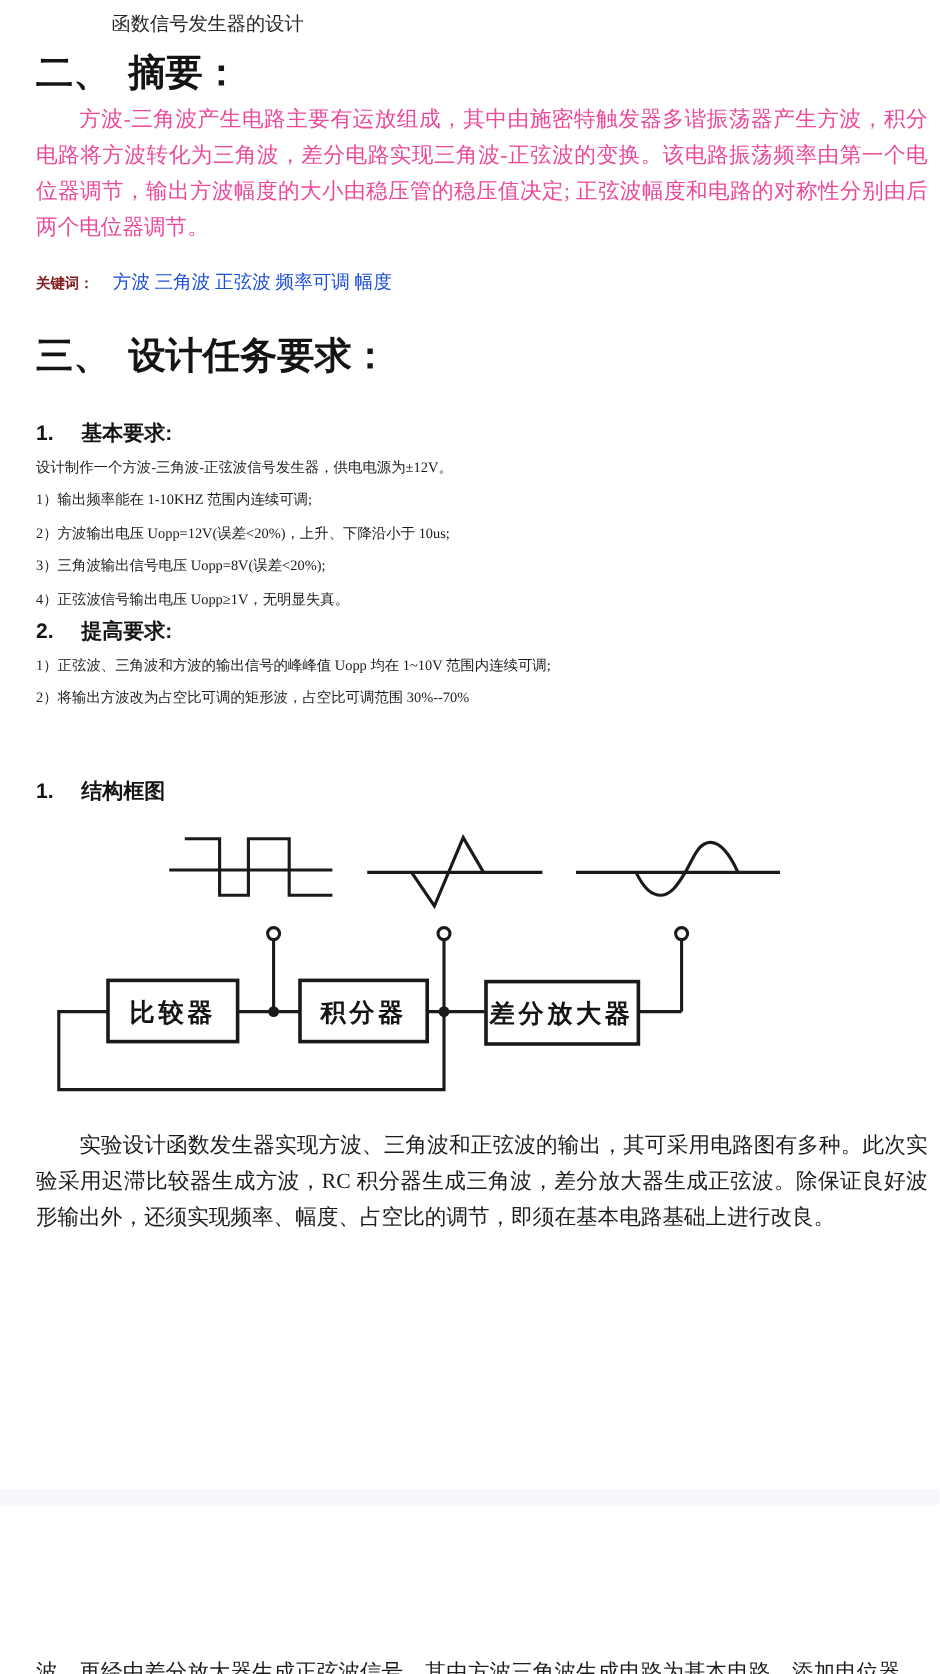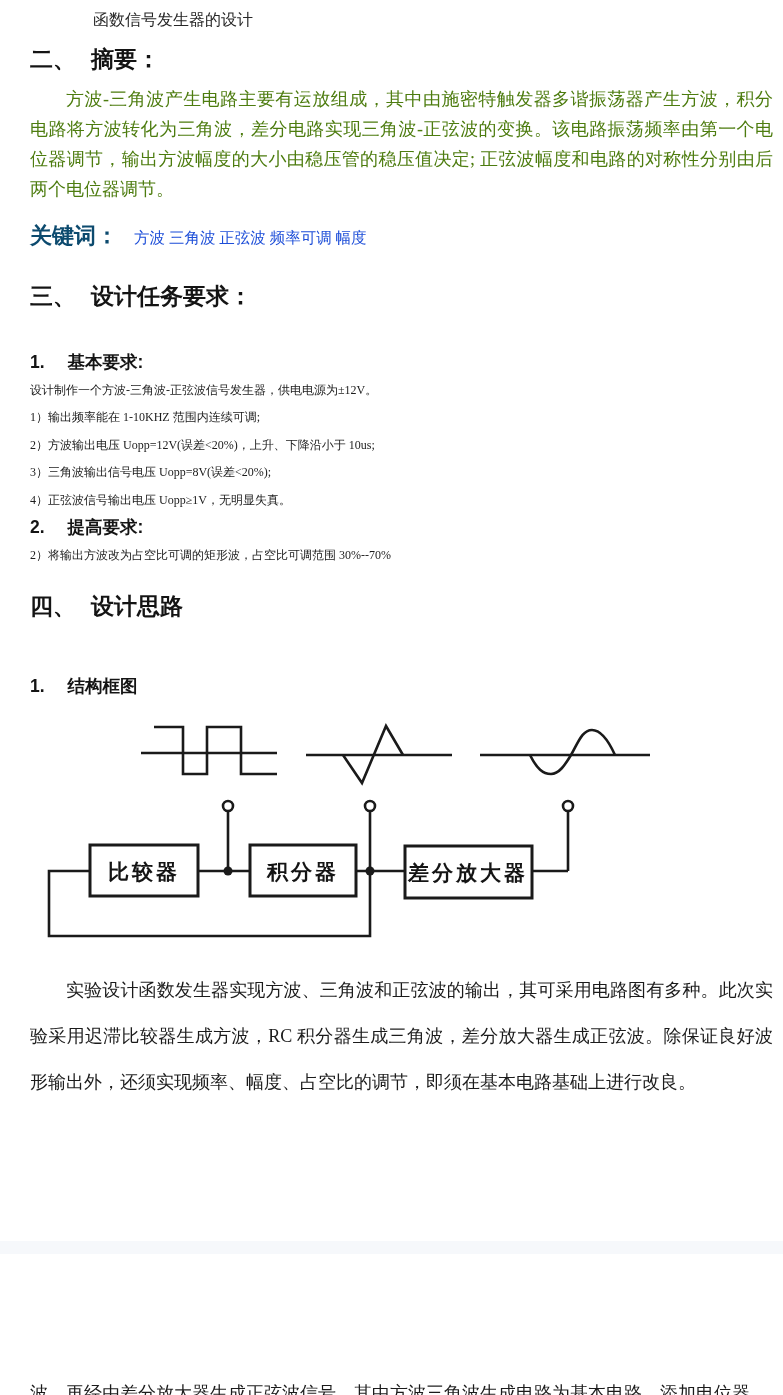--- a/index.html
+++ b/index.html
@@ -9,36 +9,36 @@
     color:#1b1b1b;
   }
   .page{box-sizing:border-box;padding-left:30px;padding-right:10px;}
   .page1{height:1241px;overflow:hidden;}
   .page-separator{height:13px;background:#f6f8fb;}
   .page2{height:141px;overflow:hidden;}
 
   .doc-header{margin:10px 0 0 63px;font-size:16px;color:#262626;}
 
   .h2{
-    font-family:Liberation Mono, monospace;
-    font-weight:bold;font-size:23px;line-height:30px;color:#141414;margin:0;
+    font-family:Liberation Sans, sans-serif;
+    font-weight:bold;font-size:31px;line-height:30px;color:#141414;margin:0;
   }
   .h2 .h2-label{margin-right:15px;}
   .h2-abstract{margin-top:15px;}
   .h2-req{margin-top:32px;}
   .h2-design{margin-top:24px;}
 
   .abstract-body{
-    margin-top:8px;font-size:18px;line-height:30px;color:#4d7c0f;
+    margin-top:8px;font-size:18px;line-height:30px;color:#ec4899;
     text-align:justify;text-indent:2em;
   }
   .keywords-line{margin-top:12px;font-size:15.5px;line-height:27px;}
   .kw-label{
     font-family:"Liberation Sans","DejaVu Sans",sans-serif;
-    font-weight:bold;font-size:22px;color:#0c4a6e;
+    font-weight:bold;font-size:12px;color:#7f1d1d;
   }
   .kw-text{margin-left:16px;color:#1d4ed8;}
 
   .sub-h{
     font-family:"Liberation Sans","DejaVu Sans",sans-serif;
     font-weight:bold;font-size:17.5px;line-height:27.5px;color:#141414;
   }
   .sub-h .sub-label{margin-right:23px;}
   .sub-basic{margin-top:36px;}
   .sub-frame{margin-top:50px;}
@@ -48,21 +48,21 @@
   .diagram{display:block;margin-left:-30px;margin-top:0;}
   .diagram .stroke{stroke:#1a1a1a;stroke-width:2.6;fill:none;}
   .diagram .box{stroke:#1a1a1a;stroke-width:3;fill:none;}
   .diagram .dot{fill:#1a1a1a;stroke:none;}
   .diagram .terminal{stroke:#1a1a1a;stroke-width:2.6;fill:#ffffff;}
   .diagram text{
     font-family:"Liberation Serif","DejaVu Serif",serif;
     font-weight:bold;font-size:21px;fill:#141414;letter-spacing:3px;
   }
   .design-para{
-    font-size:18px;line-height:46px;color:#1b1b1b;
+    font-size:18px;line-height:30px;color:#1b1b1b;
     text-align:justify;text-indent:2em;margin:0;
   }
   .design-para.first{margin-top:16px;}
 
   .next-fragment{
     margin-top:126px;font-size:18px;line-height:27px;
     white-space:nowrap;color:#1b1b1b;
   }
 </style>
 </head>
@@ -91,25 +91,23 @@
   </div>
   <div class="req-line">设计制作一个方波-三角波-正弦波信号发生器，供电电源为±12V。</div>
   <div class="req-line">1）输出频率能在 1-10KHZ 范围内连续可调;</div>
   <div class="req-line">2）方波输出电压 Uopp=12V(误差&lt;20%)，上升、下降沿小于 10us;</div>
   <div class="req-line">3）三角波输出信号电压 Uopp=8V(误差&lt;20%);</div>
   <div class="req-line">4）正弦波信号输出电压 Uopp≥1V，无明显失真。</div>
 
   <div class="sub-h">
     <span class="sub-label">2.</span><span>提高要求:</span>
   </div>
+  <div class="req-line">1）正弦波、三角波和方波的输出信号的峰峰值 Uopp 均在 1~10V 范围内连续可调;</div>
   <div class="req-line">2）将输出方波改为占空比可调的矩形波，占空比可调范围 30%--70%</div>
 
-  <h2 class="h2 h2-design">
-    <span class="h2-label">四、</span><span>设计思路</span>
-  </h2>
 
   <div class="sub-h sub-frame">
     <span class="sub-label">1.</span><span>结构框图</span>
   </div>
 
   <svg class="diagram" width="700" height="250" viewBox="0 698 700 250" xmlns="http://www.w3.org/2000/svg">
 
     <g>
       <path class="stroke" d="M141,750 H277"></path>
       <path class="stroke" d="M154,724 H183 V771 H207 V724 H241 V771 H277"></path>

